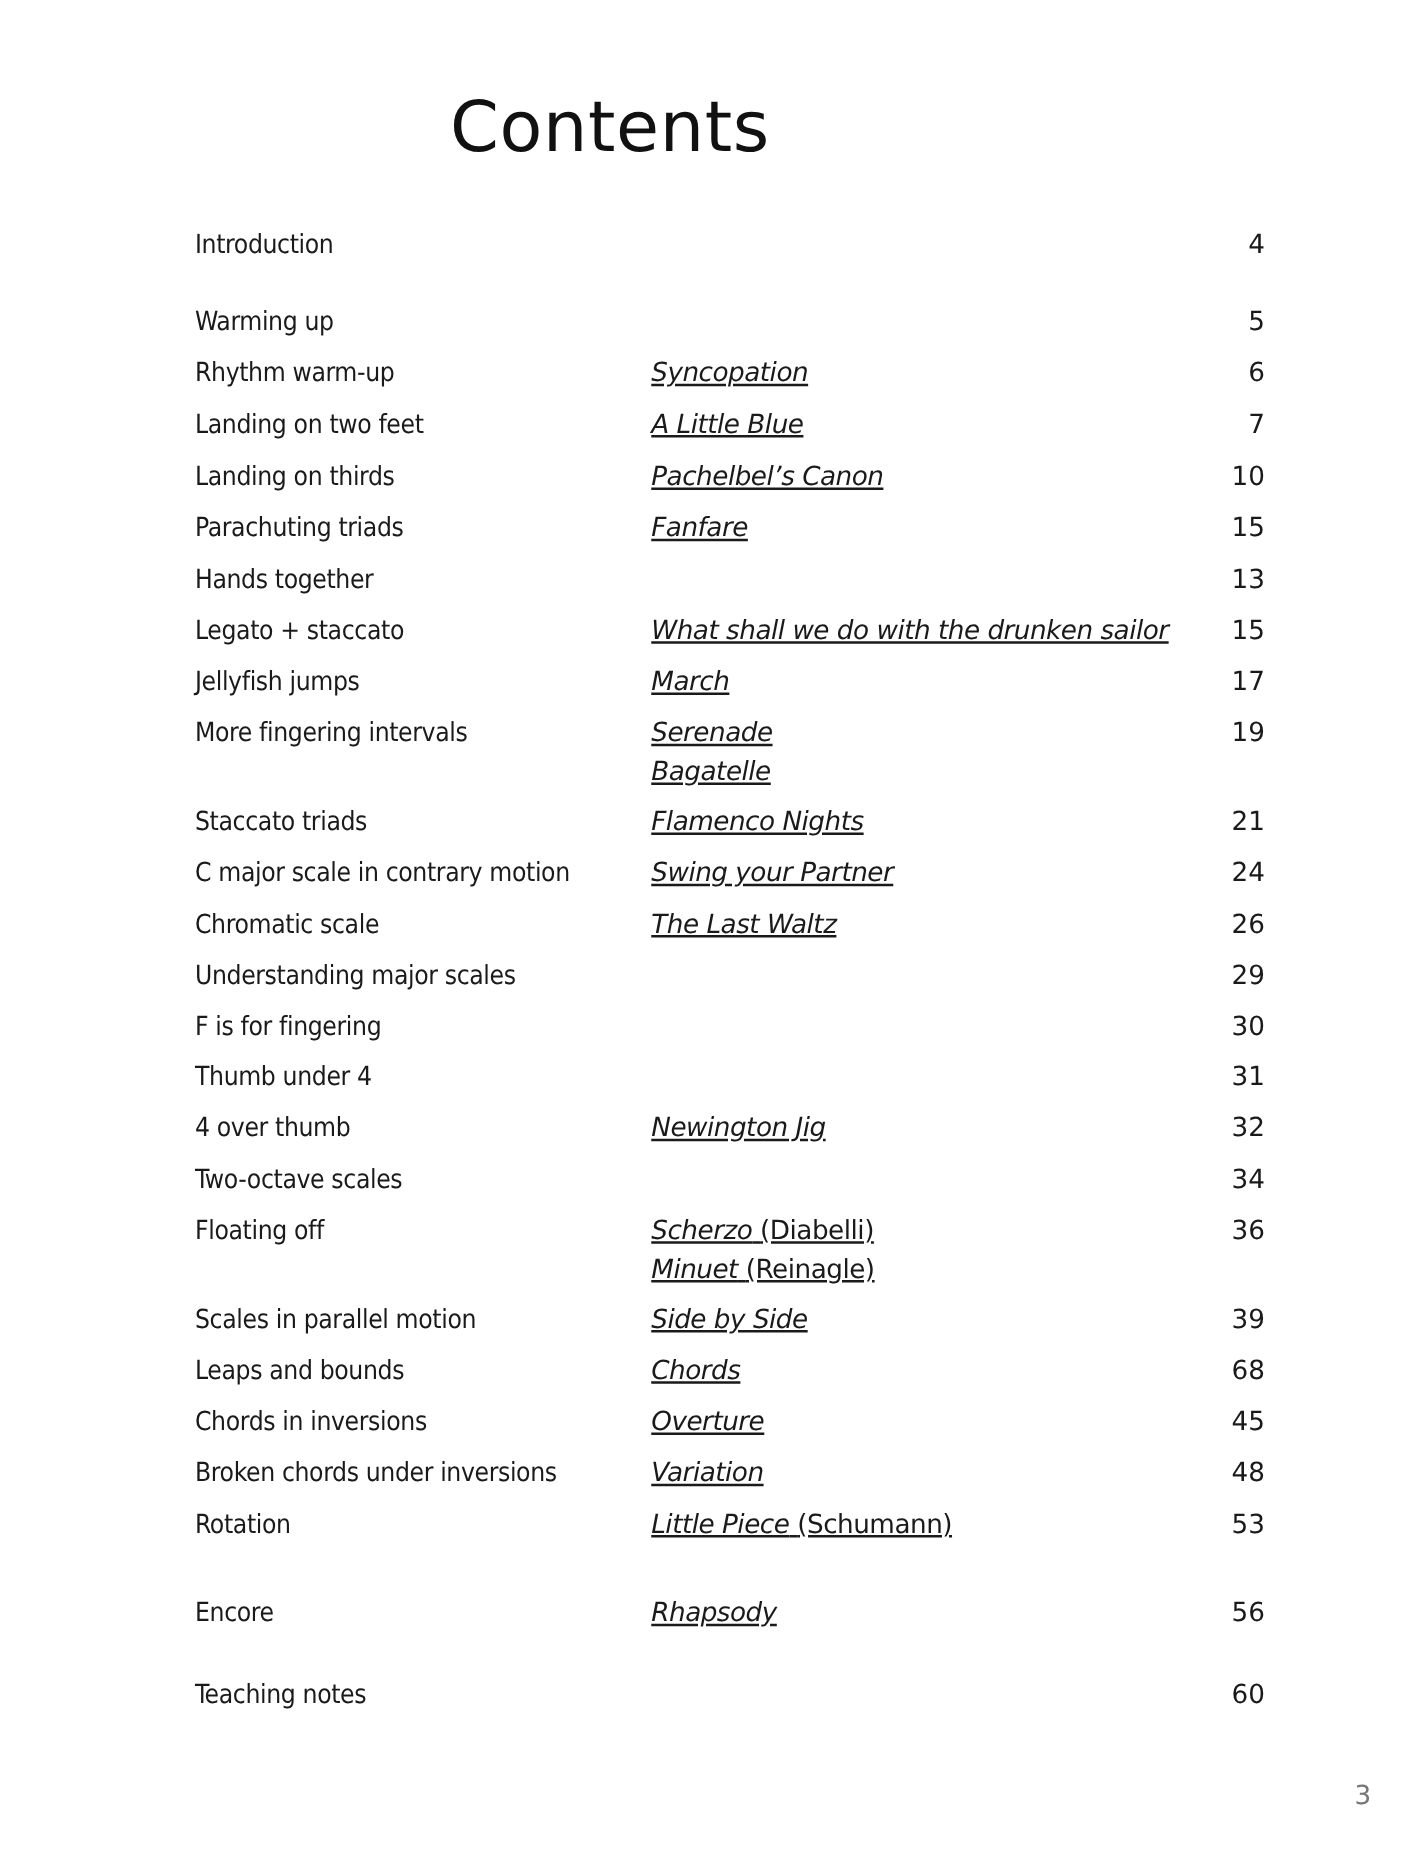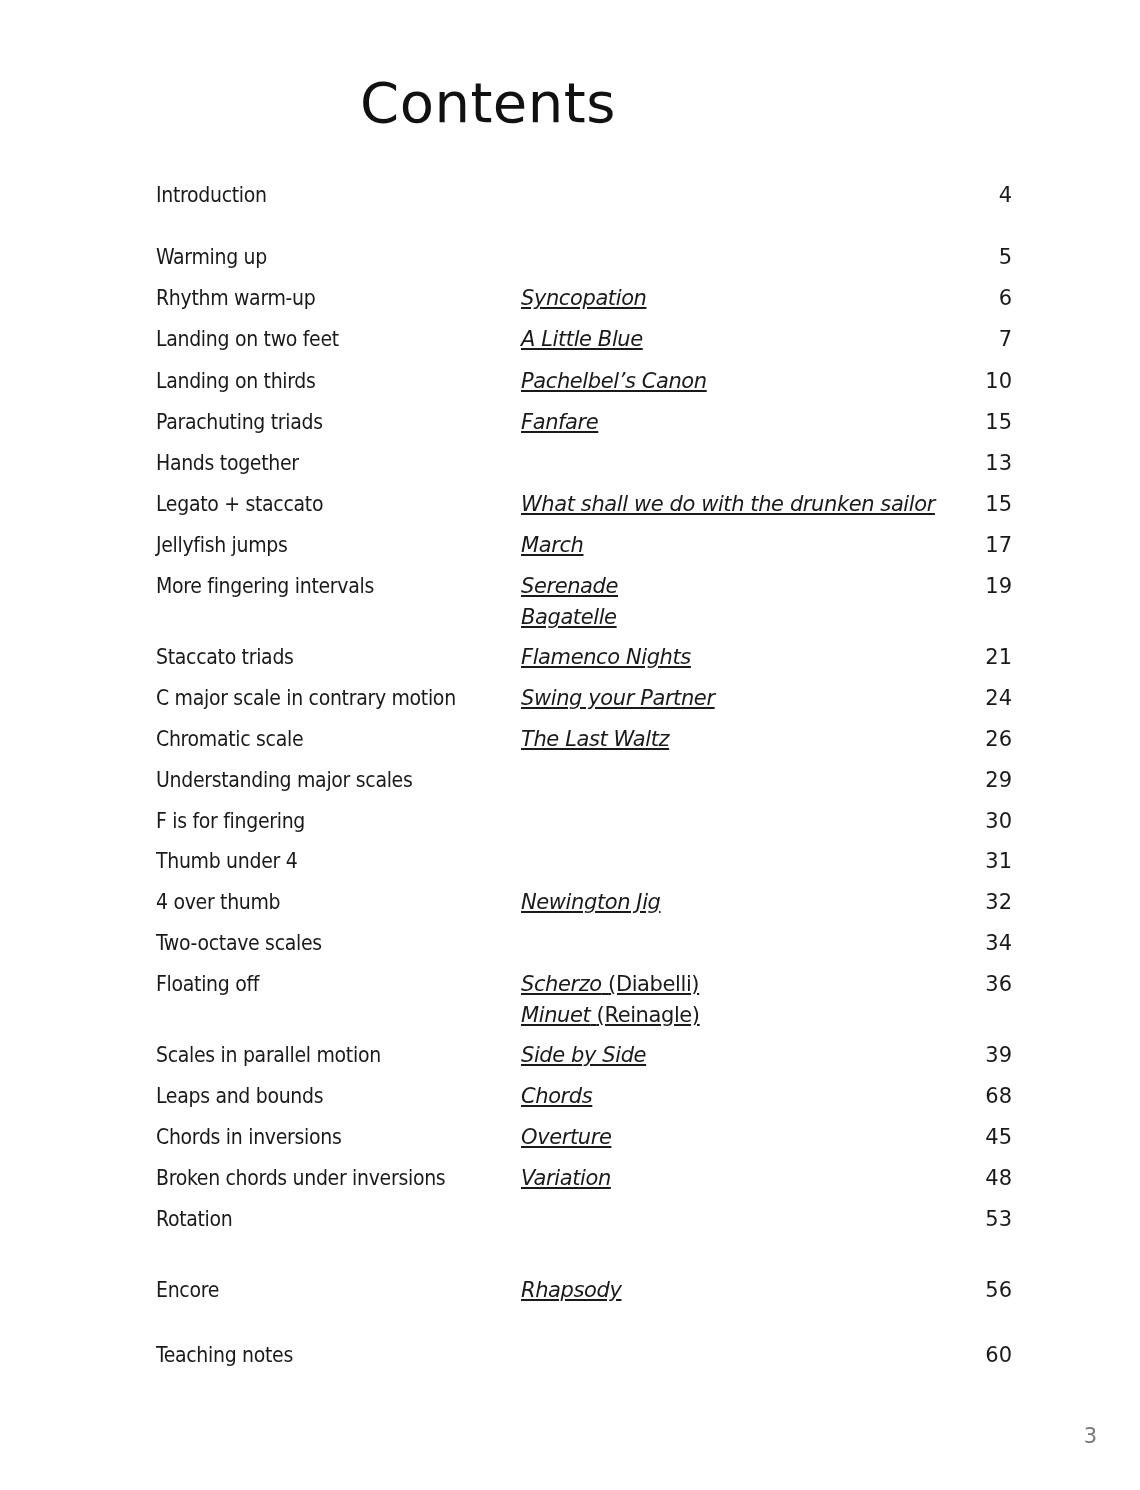--- a/index.html
+++ b/index.html
@@ -221,20 +221,21 @@
     <div class="toc-row" style="top: 1163px;">
       <span class="col-topic">Broken chords under inversions</span>
       <span class="col-pieces">
         <span class="piece-line"><span class="piece-title">Variation</span></span>
       </span>
       <span class="col-page">48</span>
     </div>
     <div class="toc-row" style="top: 1204px;">
       <span class="col-topic">Rotation</span>
       <span class="col-pieces">
+        <span class="piece-line"><span class="piece-title">Little Piece</span> <span class="piece-composer">(Schumann)</span></span>
       </span>
       <span class="col-page">53</span>
     </div>
     <div class="toc-row" style="top: 1275px;">
       <span class="col-topic">Encore</span>
       <span class="col-pieces">
         <span class="piece-line"><span class="piece-title">Rhapsody</span></span>
       </span>
       <span class="col-page">56</span>
     </div>

